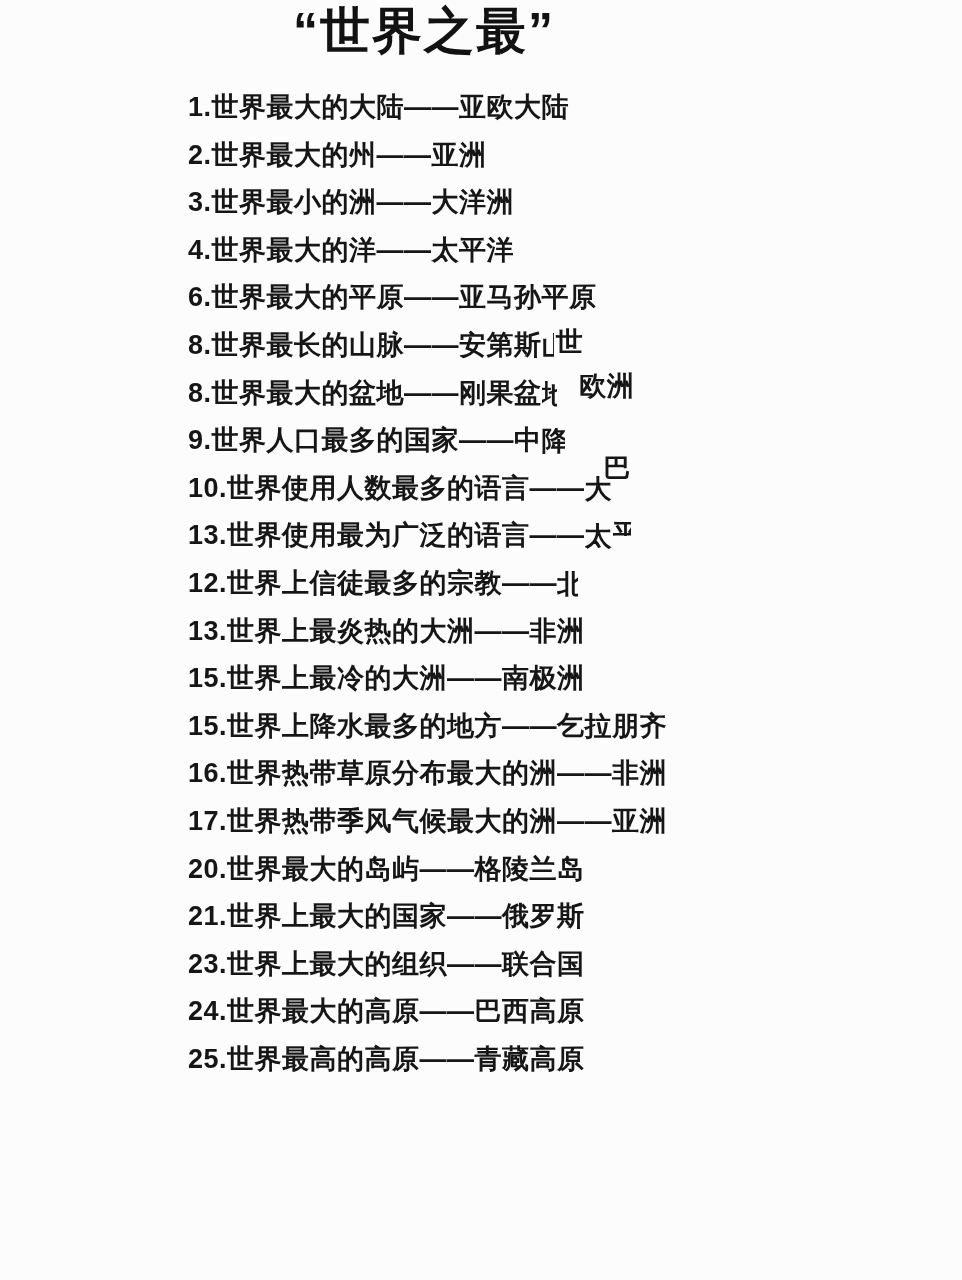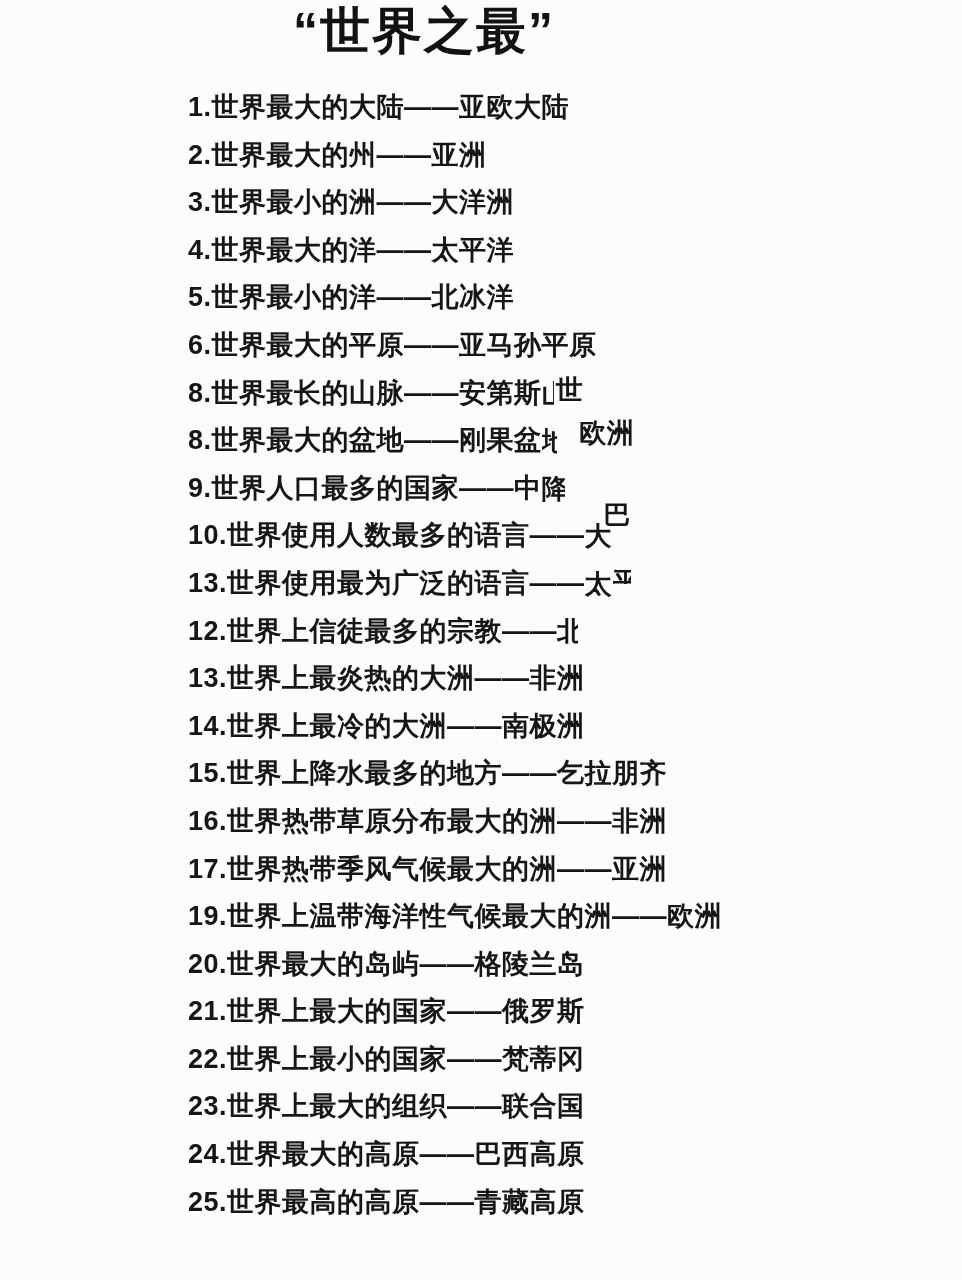--- a/index.html
+++ b/index.html
@@ -71,34 +71,31 @@
 <body>
 
 <div class="page">
   <div class="title">“世界之最”</div>
 
   <div class="list">
       <div class="row"><span>1.世界最大的大陆——亚欧大陆</span></div>
       <div class="row"><span>2.世界最大的州——亚洲</span></div>
       <div class="row"><span>3.世界最小的洲——大洋洲</span></div>
       <div class="row"><span>4.世界最大的洋——太平洋</span></div>
-      <div class="row"><span>5.世界最小的洋——北冰洋</span></div>
       <div class="row"><span>6.世界最大的平原——亚马孙平原</span></div>
       <div class="row"><span>8.世界最长的山脉——安第斯</span><span class="cut" style="width: 0.45em;">山</span><span class="frag" style="left: 2px; top: -9px;">世</span></div>
       <div class="row"><span>8.世界最大的盆地——刚果盆</span><span class="cut" style="width: 0.58em;">地</span><span class="frag" style="left: 22px; top: -13px;">欧洲</span></div>
       <div class="row"><span>9.世界人口最多的国家——中</span><span class="cut" style="width: 0.88em;">降</span></div>
       <div class="row"><span>10.世界使用人数最多的语言——</span><span class="cut" style="width: 1em;">大</span><span class="frag" style="left: -8px; top: -26px;">巴</span></div>
       <div class="row"><span>13.世界使用最为广泛的语言——</span><span class="cut" style="width: 1em;">太</span><span class="frag cuth" style="left: 1px; top: -14px; width: 0.7em; height: 0.55em;">平</span></div>
       <div class="row"><span>12.世界上信徒最多的宗教——</span><span class="cut" style="width: 0.78em;">北</span></div>
       <div class="row"><span>13.世界上最炎热的大洲——非洲</span></div>
-      <div class="row"><span>14.世界上最冷的大洲——南极洲</span></div>
+      <div class="row"><span>15.世界上最冷的大洲——南极洲</span></div>
       <div class="row"><span>15.世界上降水最多的地方——乞拉朋齐</span></div>
       <div class="row"><span>16.世界热带草原分布最大的洲——非洲</span></div>
       <div class="row"><span>17.世界热带季风气候最大的洲——亚洲</span></div>
-      <div class="row"><span>19.世界上温带海洋性气候最大的洲——欧洲</span></div>
       <div class="row"><span>20.世界最大的岛屿——格陵兰岛</span></div>
       <div class="row"><span>21.世界上最大的国家——俄罗斯</span></div>
-      <div class="row"><span>22.世界上最小的国家——梵蒂冈</span></div>
       <div class="row"><span>23.世界上最大的组织——联合国</span></div>
       <div class="row"><span>24.世界最大的高原——巴西高原</span></div>
       <div class="row"><span>25.世界最高的高原——青藏高原</span></div>
     </div>
 </div>
 
 </body></html>

